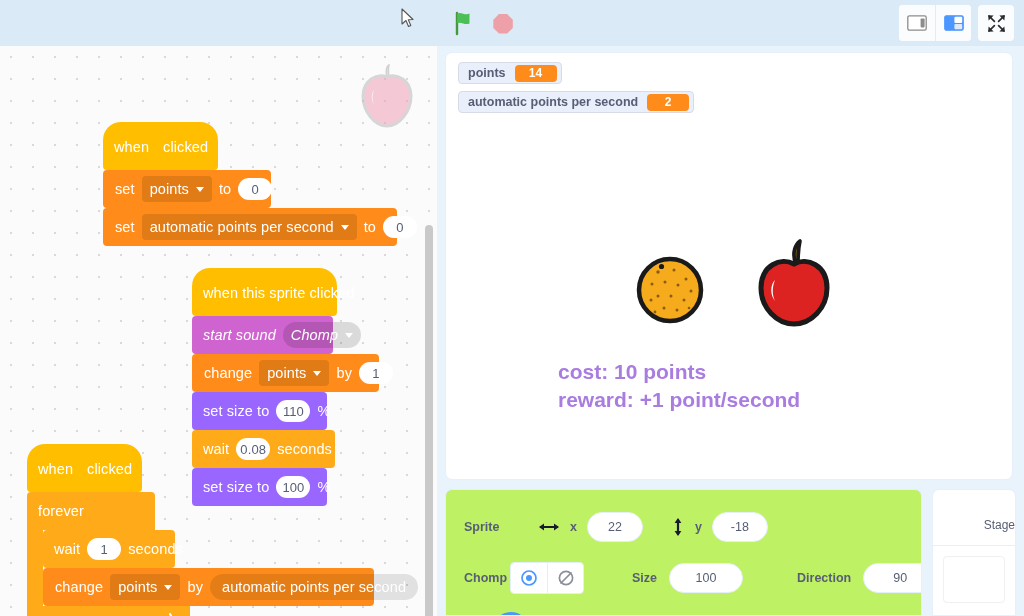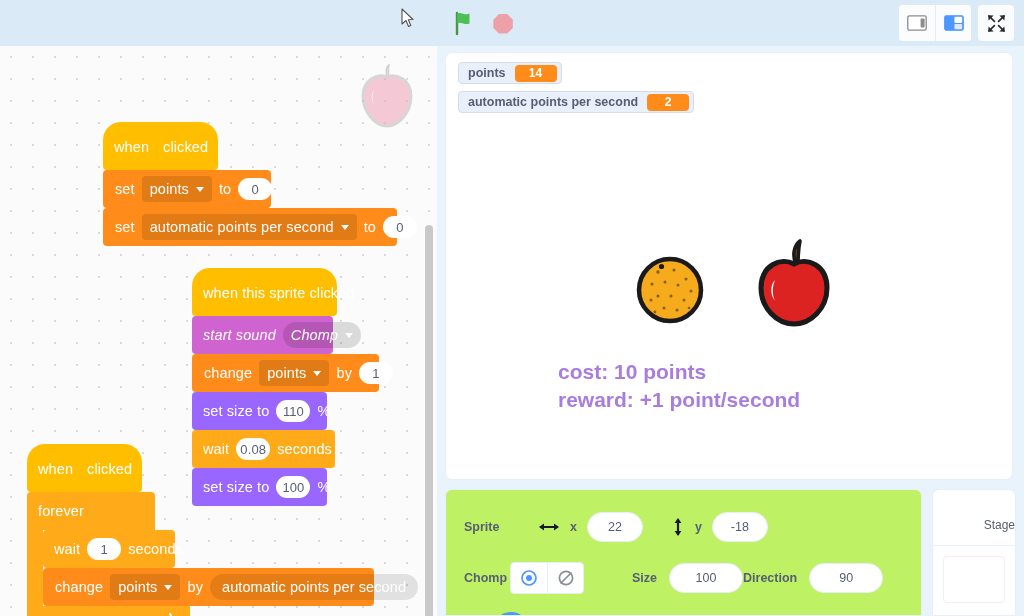--- a/index.html
+++ b/index.html
@@ -447,21 +447,21 @@
           <svg width="18" height="18" viewBox="0 0 18 18">
             <circle cx="9" cy="9" r="6.6" fill="none" stroke="#8a8f9a" stroke-width="1.7"></circle>
             <path d="M4 14 L14 4" stroke="#8a8f9a" stroke-width="1.7" stroke-linecap="round"></path>
           </svg>
         </div>
       </div>
 
       <span class="fld-label" style="margin-left:48px;">Size</span>
       <div class="num-input" style="margin-left:12px; width:74px;">100</div>
 
-      <span class="fld-label" style="">Direction</span>
+      <span class="fld-label" style="margin-left:54px;">Direction</span>
       <div class="num-input" style="margin-left:12px; width:74px;">90</div>
     </div>
 
     <div class="sprite-selected"></div>
   </div>
 
   <div class="stage-selector">
     <div class="stage-sel-title">Stage</div>
     <div class="stage-thumb"></div>
   </div>

